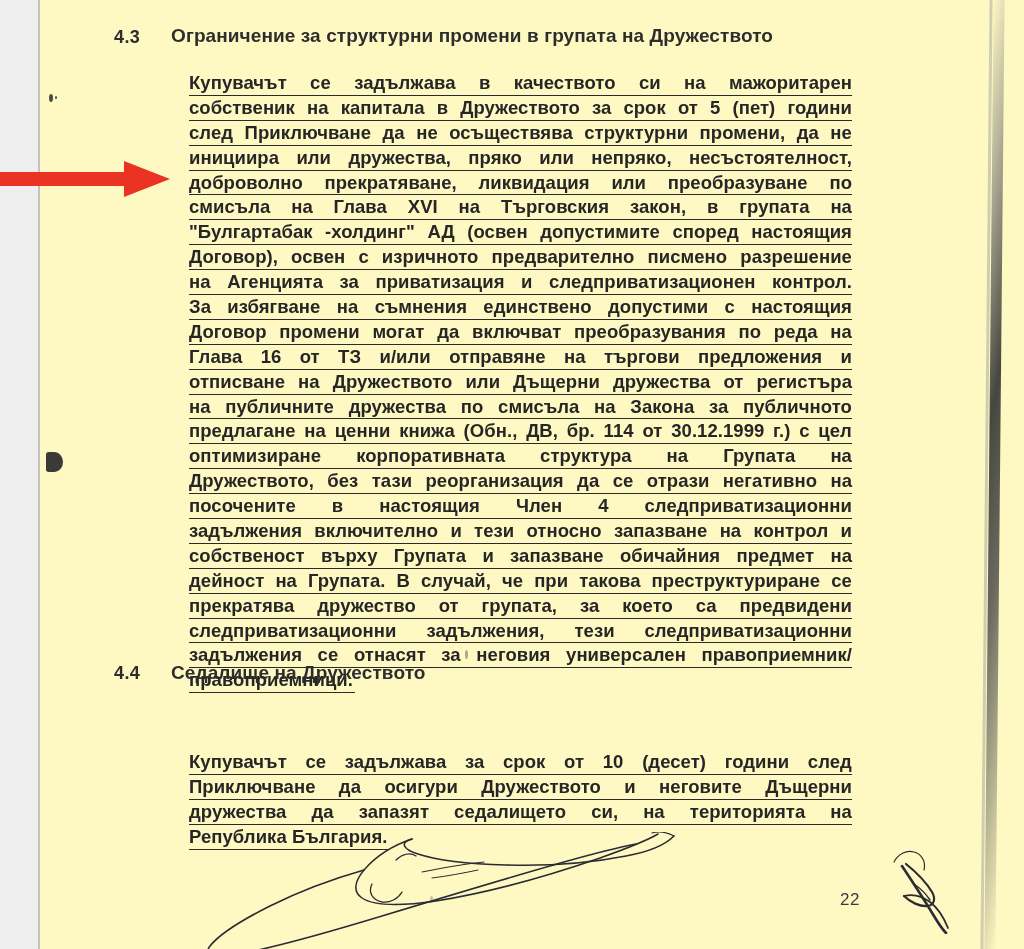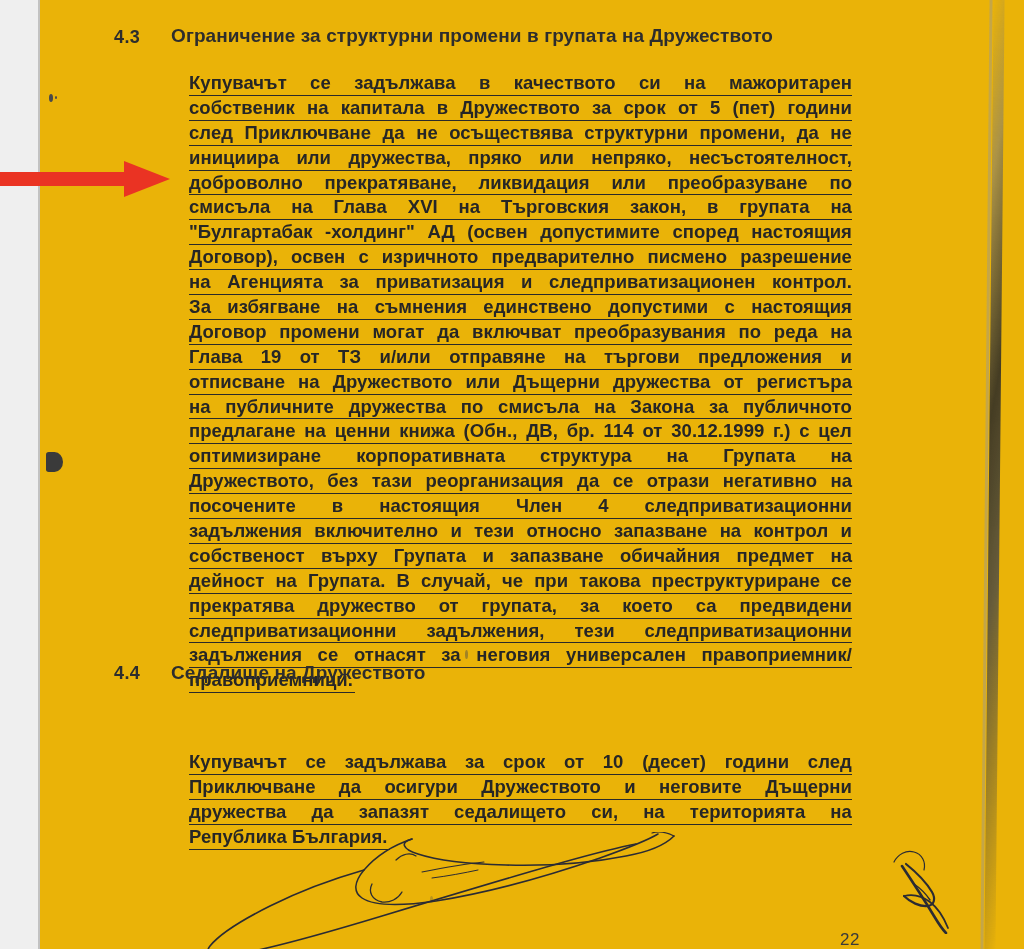--- a/index.html
+++ b/index.html
@@ -8,21 +8,21 @@
     background: #ffffff;
   }
   body {
     font-family: "Liberation Sans", sans-serif;
   }
   #page {
     position: relative;
     width: 1024px;
     height: 949px;
     overflow: hidden;
-    background: #eab308;
+    background: #fef9c3;
   }
 
   
   .scan-gutter {
     position: absolute;
     left: 0; top: 0;
     width: 38px; height: 949px;
     background: #efefef;
   }
   .scan-gutter-line {
@@ -146,21 +146,20 @@
 
   
   .page-number {
     position: absolute;
     left: 840px;
     top: 890px;
     font-size: 17px;
     color: #3a3a3a;
     font-weight: normal;
     letter-spacing: 0.5px;
-    margin-top: 40px;
   }
 
   
   .sig-main {
     position: absolute;
     left: 196px;
     top: 832px;
     width: 480px;
     height: 120px;
     pointer-events: none;
@@ -293,21 +292,21 @@
           <span>промени</span>
           <span>могат</span>
           <span>да</span>
           <span>включват</span>
           <span>преобразувания</span>
           <span>по</span>
           <span>реда</span>
           <span>на</span>
         </div><div class="ln j">
           <span>Глава</span>
-          <span>19</span>
+          <span>16</span>
           <span>от</span>
           <span>ТЗ</span>
           <span>и/или</span>
           <span>отправяне</span>
           <span>на</span>
           <span>търгови</span>
           <span>предложения</span>
           <span>и</span>
         </div><div class="ln j">
           <span>отписване</span>

